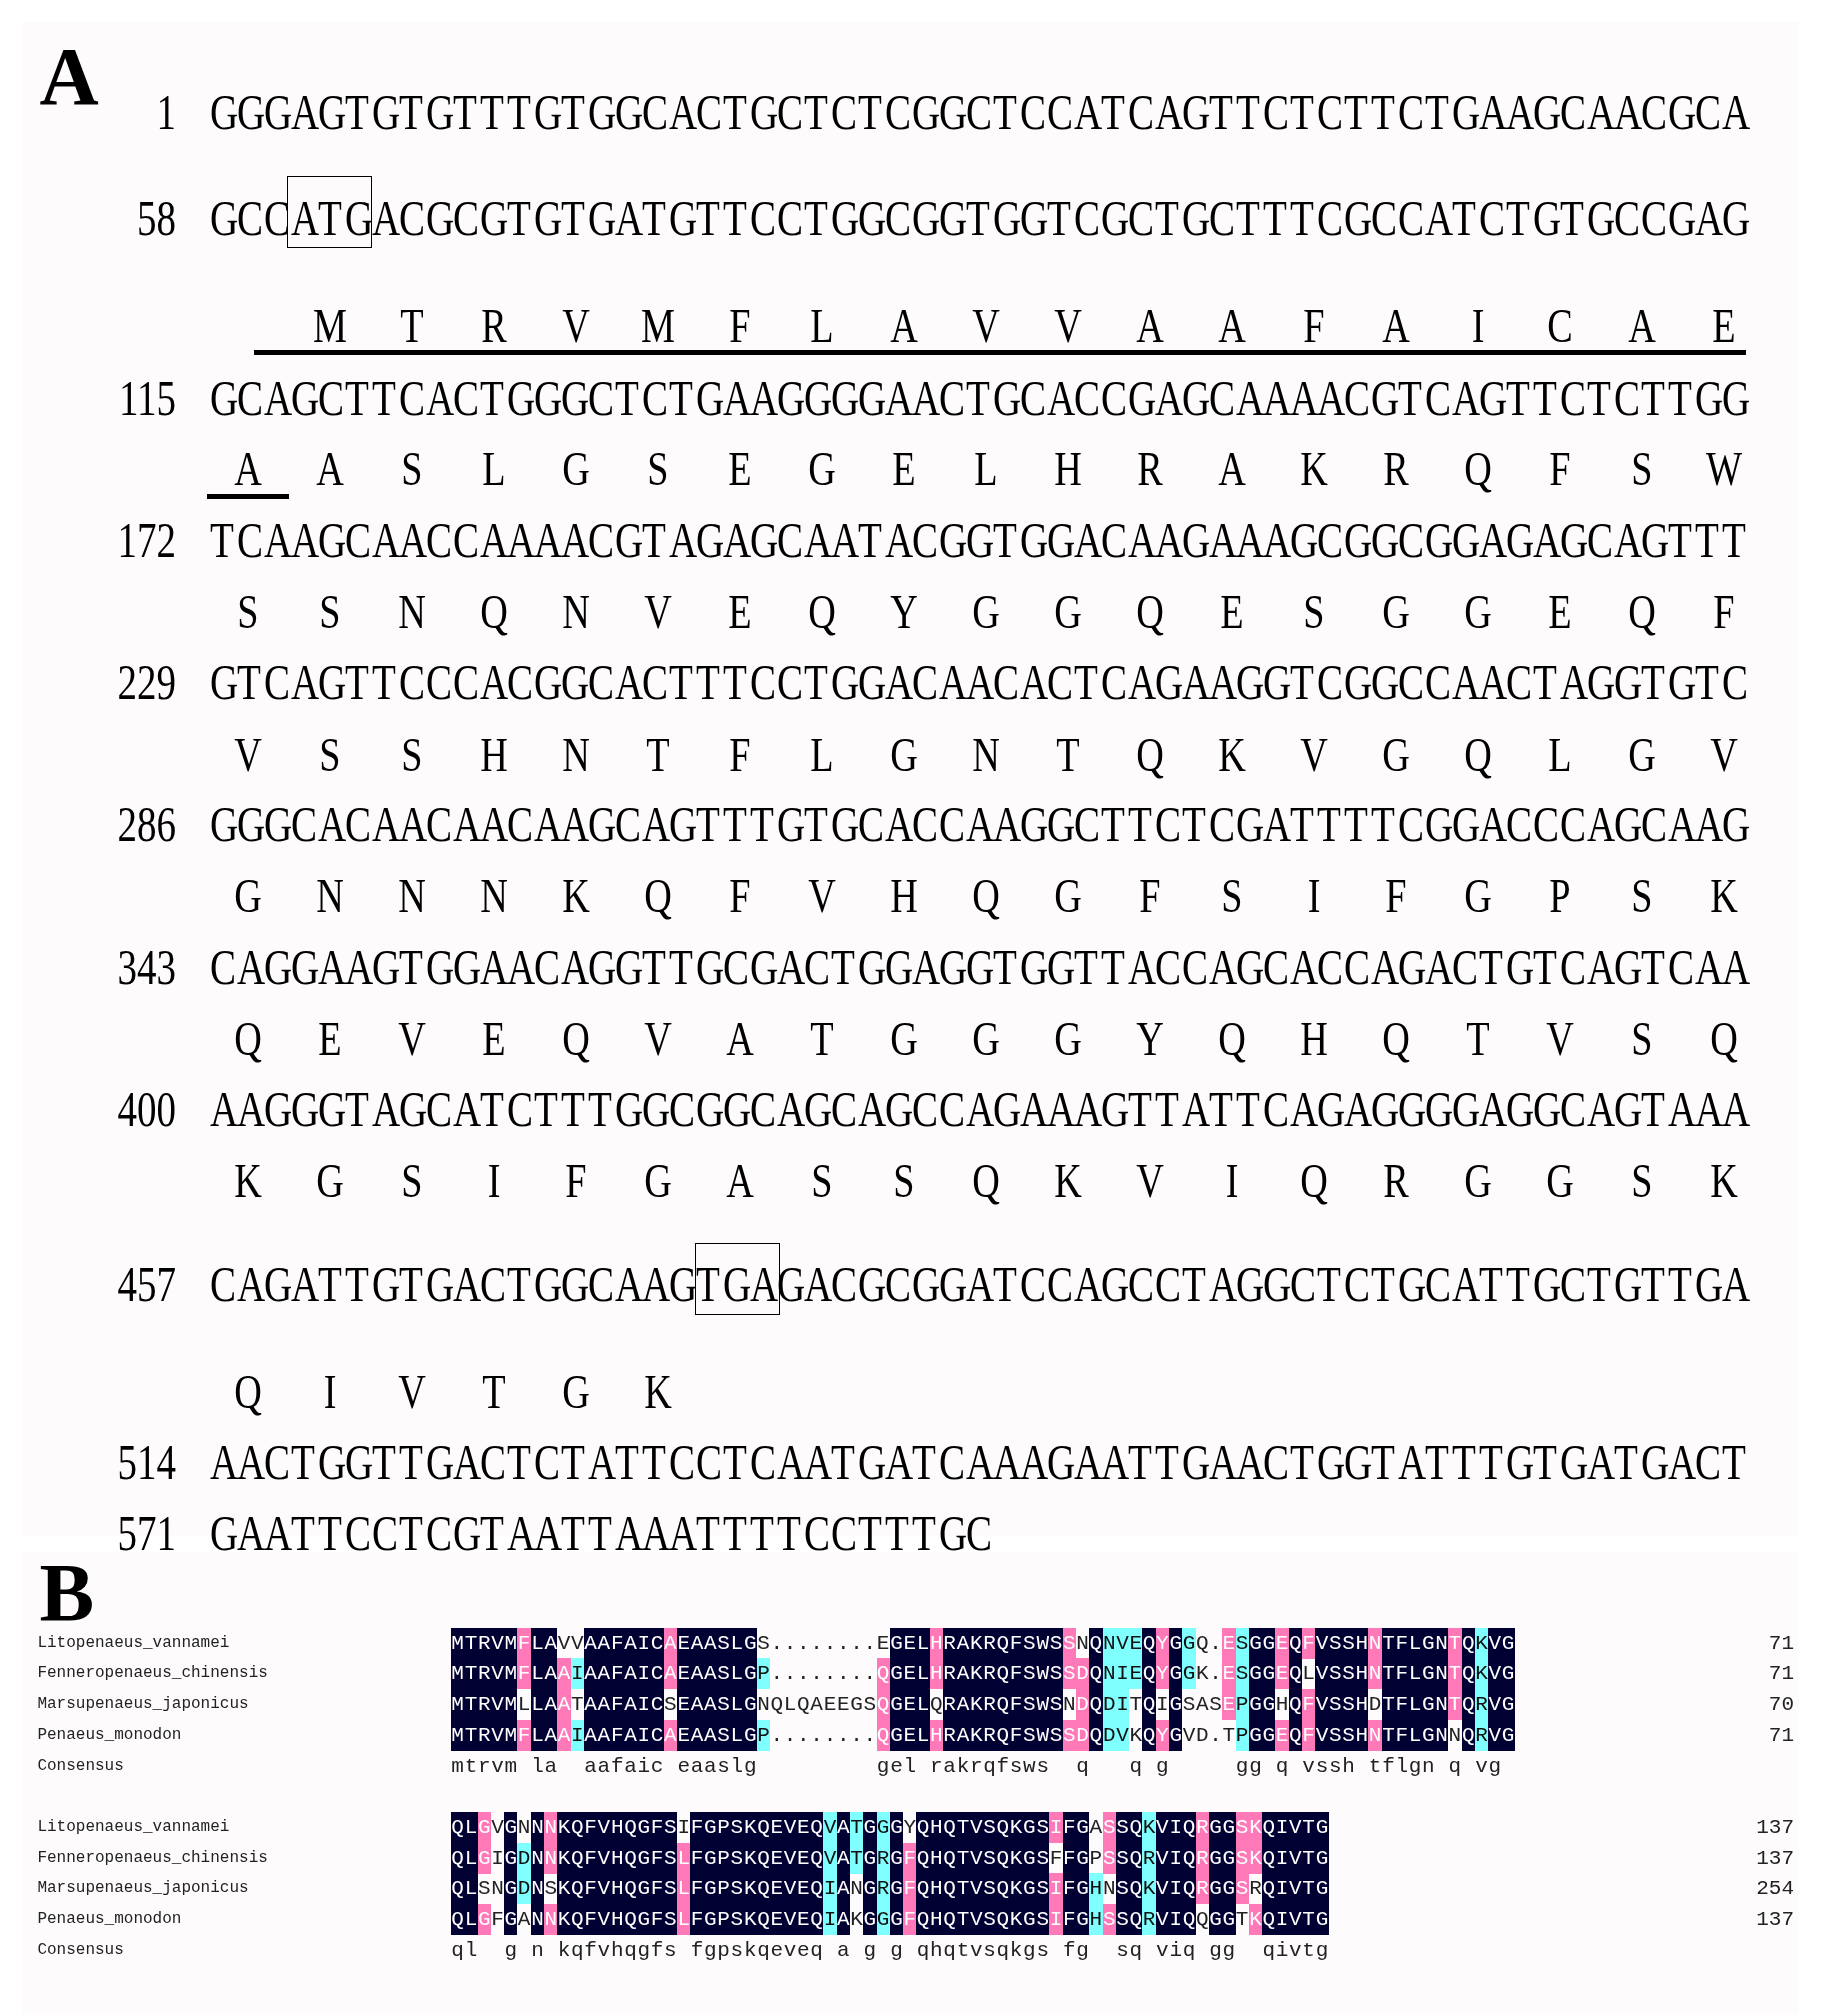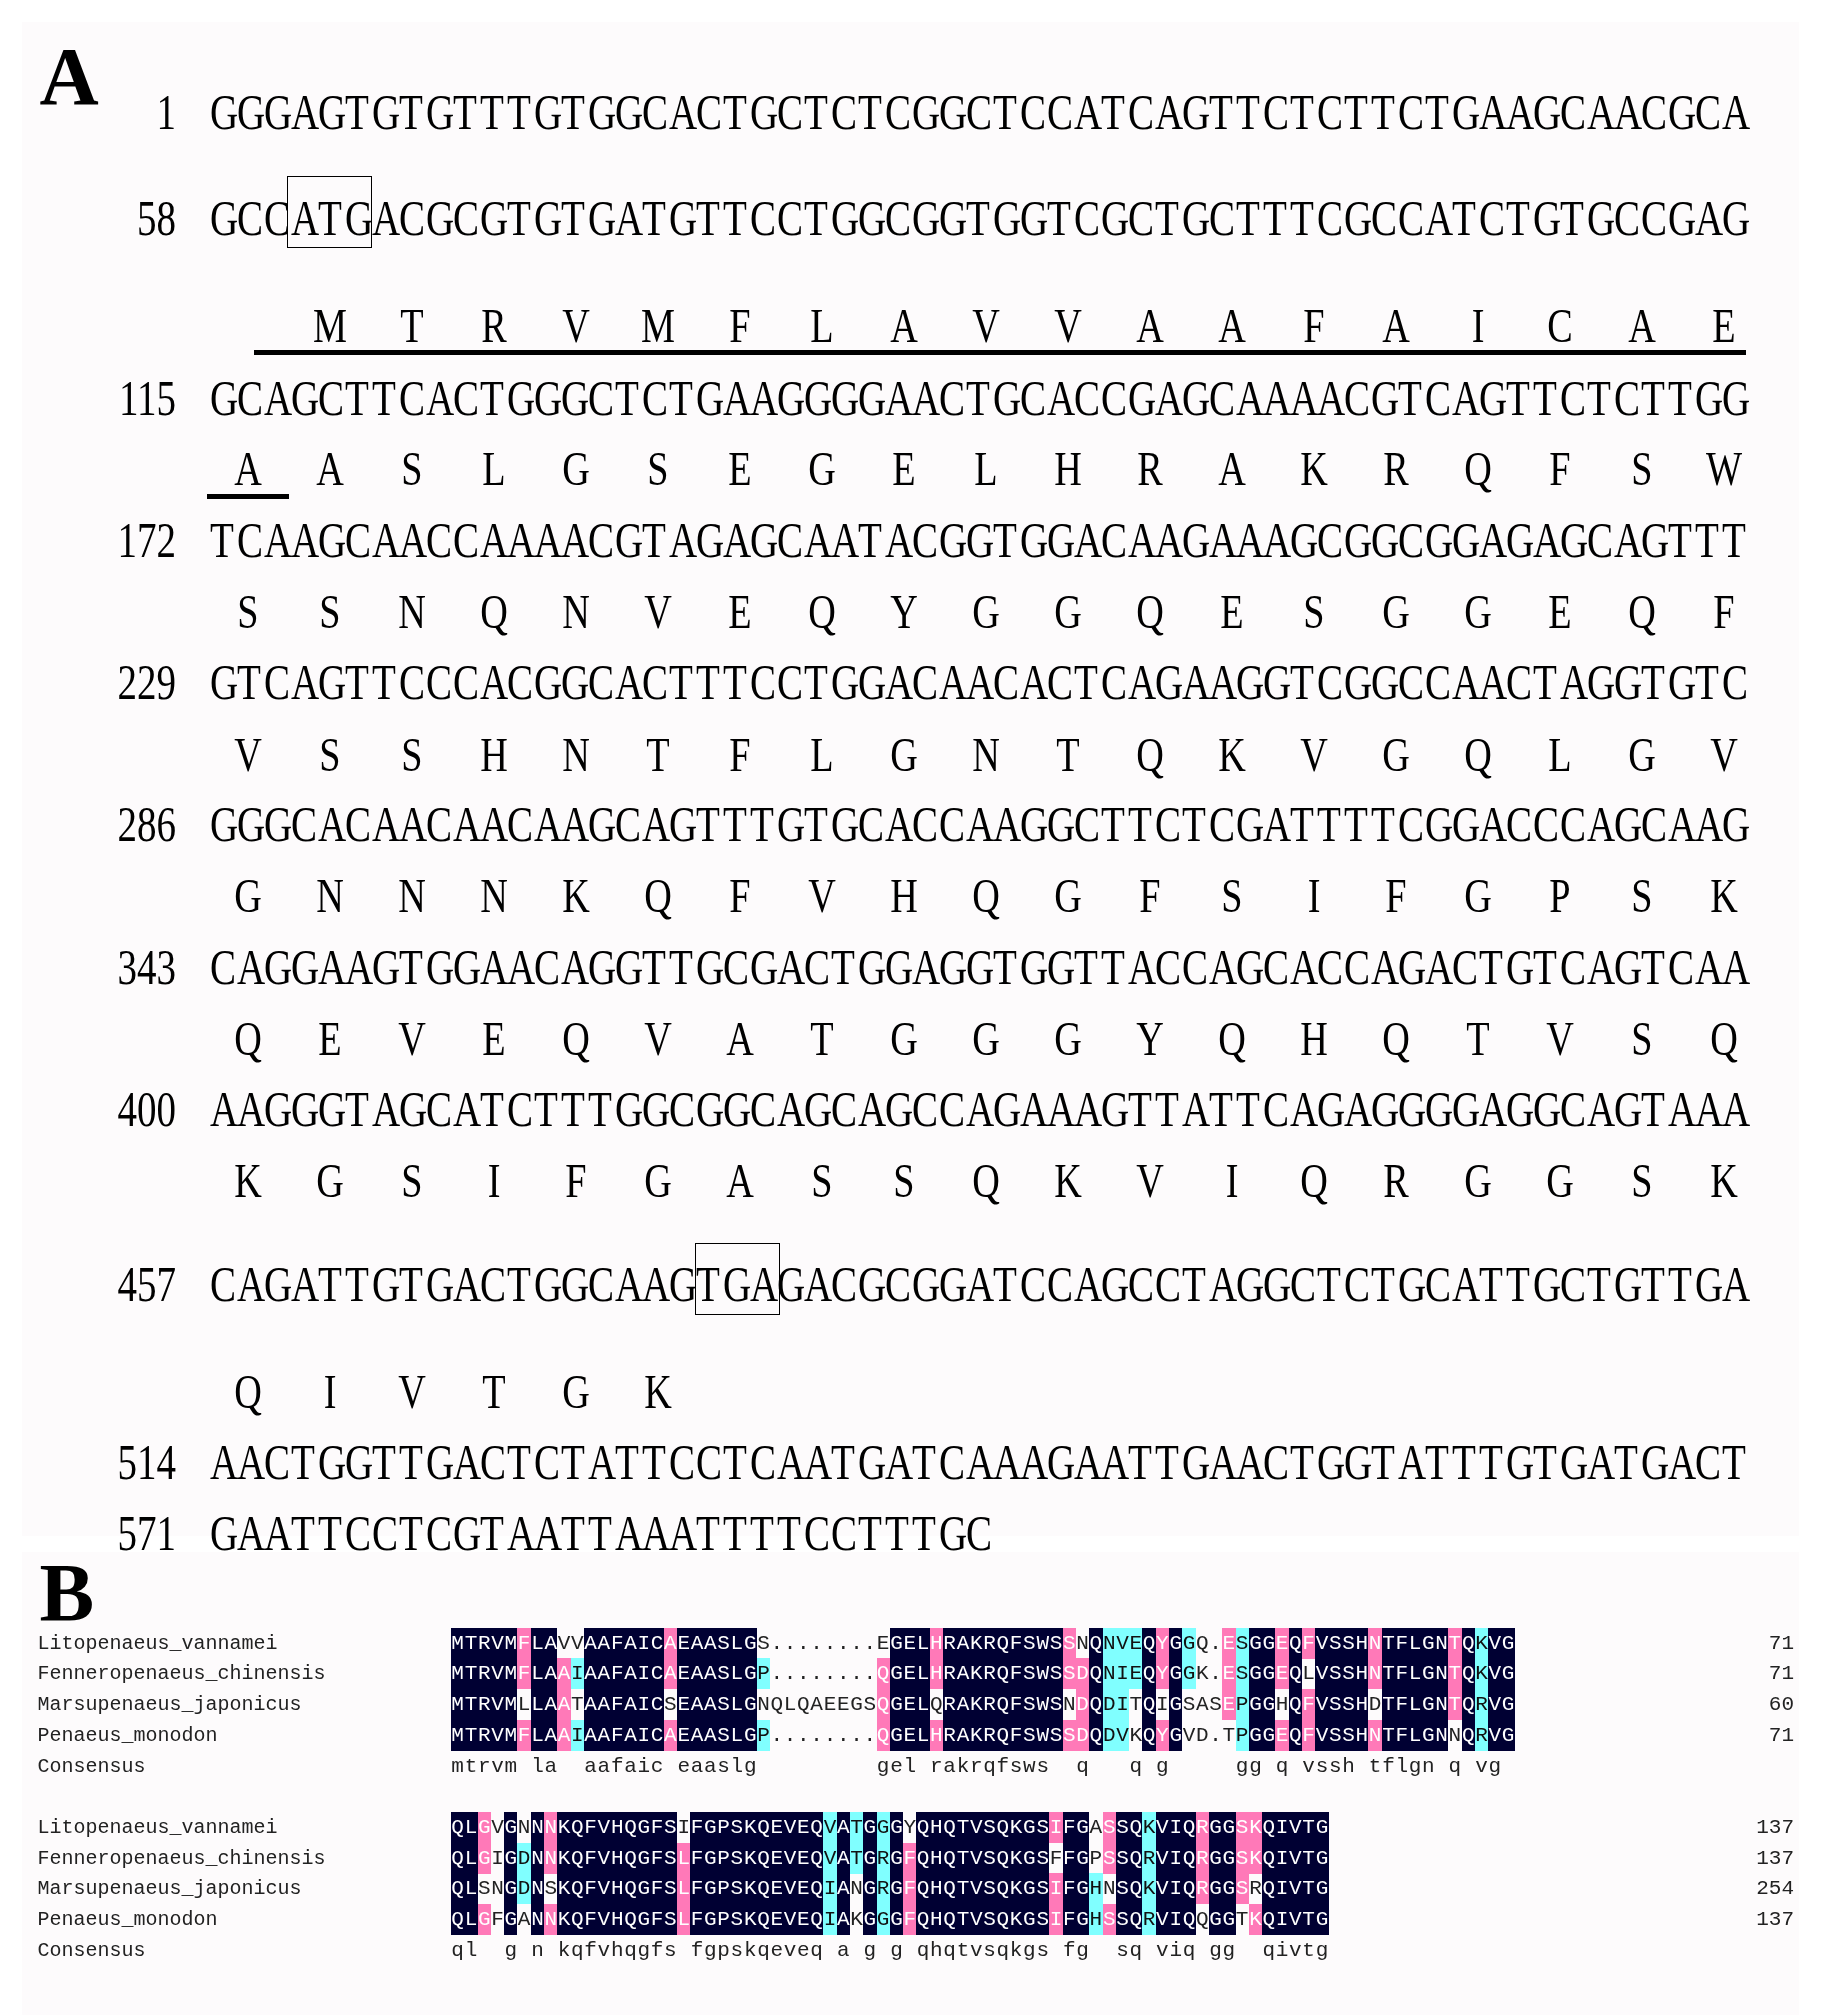--- a/index.html
+++ b/index.html
@@ -6,21 +6,21 @@
   body{width:1843px;height:2015px;position:relative;overflow:hidden;}
   .panel-a{position:absolute;left:22px;top:22px;width:1777px;height:1514px;background:#fdfbfc;}
   .panel-b{position:absolute;left:22px;top:1552px;width:1777px;height:463px;background:#fdfbfc;}
   .plabel{position:absolute;font-family:"Liberation Serif",serif;font-weight:bold;font-size:82px;line-height:1;color:#000;}
   .num{position:absolute;font-family:"Liberation Serif",serif;font-size:50px;line-height:1;color:#000;text-align:right;width:132px;transform:scaleX(0.78);transform-origin:right center;}
   .seq{position:absolute;left:185px;font-family:"Liberation Serif",serif;font-size:50px;line-height:1;color:#000;white-space:pre;transform-origin:left center;letter-spacing:0;}
   .aa{position:absolute;left:185px;font-family:"Liberation Serif",serif;font-size:49px;line-height:1;color:#000;display:flex;}
   .aa span{display:inline-block;width:82px;text-align:center;transform:scaleX(0.78);}
   .box{position:absolute;border:1.6px solid #000;box-sizing:border-box;}
   .uline{position:absolute;height:5px;background:#000;}
-  .aln-name{position:absolute;font-family:"Liberation Mono",monospace;font-size:20px;line-height:31px;color:#222;white-space:pre;}
+  .aln-name{position:absolute;font-family:"Liberation Mono",monospace;font-size:16px;line-height:31px;color:#222;white-space:pre;}
   .aln-seq{position:absolute;font-family:"Liberation Mono",monospace;font-size:21px;line-height:31px;white-space:pre;}
   .aln-seq span{display:inline-block;width:13.3px;text-align:center;}
   .c-dark{background:#000033;color:#fff;}
   .c-pink{background:#ff79b8;color:#fff;}
   .c-cyan{background:#80ffff;color:#111;}
   .c-none{background:transparent;color:#222;}
   .aln-num{position:absolute;font-family:"Liberation Mono",monospace;font-size:21px;line-height:31px;color:#222;text-align:right;width:66px;}
 </style>
 </head>
 <body>
@@ -215,21 +215,21 @@
   <div class="plabel" style="left:17.6px;top:0px;">B</div>
   <div id="blocks-b">
       <div class="aln-name" style="left: 15.4px; top: 76px;">Litopenaeus_vannamei</div>
       <div class="aln-seq" style="left: 429px; top: 76px;"><span class="c-dark">M</span><span class="c-dark">T</span><span class="c-dark">R</span><span class="c-dark">V</span><span class="c-dark">M</span><span class="c-pink">F</span><span class="c-dark">L</span><span class="c-dark">A</span><span class="c-none">V</span><span class="c-none">V</span><span class="c-dark">A</span><span class="c-dark">A</span><span class="c-dark">F</span><span class="c-dark">A</span><span class="c-dark">I</span><span class="c-dark">C</span><span class="c-pink">A</span><span class="c-dark">E</span><span class="c-dark">A</span><span class="c-dark">A</span><span class="c-dark">S</span><span class="c-dark">L</span><span class="c-dark">G</span><span class="c-none">S</span><span class="c-none">.</span><span class="c-none">.</span><span class="c-none">.</span><span class="c-none">.</span><span class="c-none">.</span><span class="c-none">.</span><span class="c-none">.</span><span class="c-none">.</span><span class="c-none">E</span><span class="c-dark">G</span><span class="c-dark">E</span><span class="c-dark">L</span><span class="c-pink">H</span><span class="c-dark">R</span><span class="c-dark">A</span><span class="c-dark">K</span><span class="c-dark">R</span><span class="c-dark">Q</span><span class="c-dark">F</span><span class="c-dark">S</span><span class="c-dark">W</span><span class="c-dark">S</span><span class="c-pink">S</span><span class="c-none">N</span><span class="c-dark">Q</span><span class="c-cyan">N</span><span class="c-cyan">V</span><span class="c-cyan">E</span><span class="c-dark">Q</span><span class="c-pink">Y</span><span class="c-dark">G</span><span class="c-cyan">G</span><span class="c-none">Q</span><span class="c-none">.</span><span class="c-pink">E</span><span class="c-cyan">S</span><span class="c-dark">G</span><span class="c-dark">G</span><span class="c-pink">E</span><span class="c-dark">Q</span><span class="c-pink">F</span><span class="c-dark">V</span><span class="c-dark">S</span><span class="c-dark">S</span><span class="c-dark">H</span><span class="c-pink">N</span><span class="c-dark">T</span><span class="c-dark">F</span><span class="c-dark">L</span><span class="c-dark">G</span><span class="c-dark">N</span><span class="c-pink">T</span><span class="c-dark">Q</span><span class="c-cyan">K</span><span class="c-dark">V</span><span class="c-dark">G</span></div>
       <div class="aln-num" style="left: 1706px; top: 76px;">71</div>
       <div class="aln-name" style="left: 15.4px; top: 106px;">Fenneropenaeus_chinensis</div>
       <div class="aln-seq" style="left: 429px; top: 106px;"><span class="c-dark">M</span><span class="c-dark">T</span><span class="c-dark">R</span><span class="c-dark">V</span><span class="c-dark">M</span><span class="c-pink">F</span><span class="c-dark">L</span><span class="c-dark">A</span><span class="c-pink">A</span><span class="c-cyan">I</span><span class="c-dark">A</span><span class="c-dark">A</span><span class="c-dark">F</span><span class="c-dark">A</span><span class="c-dark">I</span><span class="c-dark">C</span><span class="c-pink">A</span><span class="c-dark">E</span><span class="c-dark">A</span><span class="c-dark">A</span><span class="c-dark">S</span><span class="c-dark">L</span><span class="c-dark">G</span><span class="c-cyan">P</span><span class="c-none">.</span><span class="c-none">.</span><span class="c-none">.</span><span class="c-none">.</span><span class="c-none">.</span><span class="c-none">.</span><span class="c-none">.</span><span class="c-none">.</span><span class="c-pink">Q</span><span class="c-dark">G</span><span class="c-dark">E</span><span class="c-dark">L</span><span class="c-pink">H</span><span class="c-dark">R</span><span class="c-dark">A</span><span class="c-dark">K</span><span class="c-dark">R</span><span class="c-dark">Q</span><span class="c-dark">F</span><span class="c-dark">S</span><span class="c-dark">W</span><span class="c-dark">S</span><span class="c-pink">S</span><span class="c-pink">D</span><span class="c-dark">Q</span><span class="c-cyan">N</span><span class="c-cyan">I</span><span class="c-cyan">E</span><span class="c-dark">Q</span><span class="c-pink">Y</span><span class="c-dark">G</span><span class="c-cyan">G</span><span class="c-none">K</span><span class="c-none">.</span><span class="c-pink">E</span><span class="c-cyan">S</span><span class="c-dark">G</span><span class="c-dark">G</span><span class="c-pink">E</span><span class="c-dark">Q</span><span class="c-none">L</span><span class="c-dark">V</span><span class="c-dark">S</span><span class="c-dark">S</span><span class="c-dark">H</span><span class="c-pink">N</span><span class="c-dark">T</span><span class="c-dark">F</span><span class="c-dark">L</span><span class="c-dark">G</span><span class="c-dark">N</span><span class="c-pink">T</span><span class="c-dark">Q</span><span class="c-cyan">K</span><span class="c-dark">V</span><span class="c-dark">G</span></div>
       <div class="aln-num" style="left: 1706px; top: 106px;">71</div>
       <div class="aln-name" style="left: 15.4px; top: 137px;">Marsupenaeus_japonicus</div>
       <div class="aln-seq" style="left: 429px; top: 137px;"><span class="c-dark">M</span><span class="c-dark">T</span><span class="c-dark">R</span><span class="c-dark">V</span><span class="c-dark">M</span><span class="c-none">L</span><span class="c-dark">L</span><span class="c-dark">A</span><span class="c-pink">A</span><span class="c-none">T</span><span class="c-dark">A</span><span class="c-dark">A</span><span class="c-dark">F</span><span class="c-dark">A</span><span class="c-dark">I</span><span class="c-dark">C</span><span class="c-none">S</span><span class="c-dark">E</span><span class="c-dark">A</span><span class="c-dark">A</span><span class="c-dark">S</span><span class="c-dark">L</span><span class="c-dark">G</span><span class="c-none">N</span><span class="c-none">Q</span><span class="c-none">L</span><span class="c-none">Q</span><span class="c-none">A</span><span class="c-none">E</span><span class="c-none">E</span><span class="c-none">G</span><span class="c-none">S</span><span class="c-pink">Q</span><span class="c-dark">G</span><span class="c-dark">E</span><span class="c-dark">L</span><span class="c-none">Q</span><span class="c-dark">R</span><span class="c-dark">A</span><span class="c-dark">K</span><span class="c-dark">R</span><span class="c-dark">Q</span><span class="c-dark">F</span><span class="c-dark">S</span><span class="c-dark">W</span><span class="c-dark">S</span><span class="c-none">N</span><span class="c-pink">D</span><span class="c-dark">Q</span><span class="c-cyan">D</span><span class="c-cyan">I</span><span class="c-none">T</span><span class="c-dark">Q</span><span class="c-none">I</span><span class="c-dark">G</span><span class="c-none">S</span><span class="c-none">A</span><span class="c-none">S</span><span class="c-pink">E</span><span class="c-cyan">P</span><span class="c-dark">G</span><span class="c-dark">G</span><span class="c-none">H</span><span class="c-dark">Q</span><span class="c-pink">F</span><span class="c-dark">V</span><span class="c-dark">S</span><span class="c-dark">S</span><span class="c-dark">H</span><span class="c-none">D</span><span class="c-dark">T</span><span class="c-dark">F</span><span class="c-dark">L</span><span class="c-dark">G</span><span class="c-dark">N</span><span class="c-pink">T</span><span class="c-dark">Q</span><span class="c-cyan">R</span><span class="c-dark">V</span><span class="c-dark">G</span></div>
-      <div class="aln-num" style="left: 1706px; top: 137px;">60</div>
+      <div class="aln-num" style="left: 1706px; top: 137px;">70</div>
       <div class="aln-name" style="left: 15.4px; top: 168px;">Penaeus_monodon</div>
       <div class="aln-seq" style="left: 429px; top: 168px;"><span class="c-dark">M</span><span class="c-dark">T</span><span class="c-dark">R</span><span class="c-dark">V</span><span class="c-dark">M</span><span class="c-pink">F</span><span class="c-dark">L</span><span class="c-dark">A</span><span class="c-pink">A</span><span class="c-cyan">I</span><span class="c-dark">A</span><span class="c-dark">A</span><span class="c-dark">F</span><span class="c-dark">A</span><span class="c-dark">I</span><span class="c-dark">C</span><span class="c-pink">A</span><span class="c-dark">E</span><span class="c-dark">A</span><span class="c-dark">A</span><span class="c-dark">S</span><span class="c-dark">L</span><span class="c-dark">G</span><span class="c-cyan">P</span><span class="c-none">.</span><span class="c-none">.</span><span class="c-none">.</span><span class="c-none">.</span><span class="c-none">.</span><span class="c-none">.</span><span class="c-none">.</span><span class="c-none">.</span><span class="c-pink">Q</span><span class="c-dark">G</span><span class="c-dark">E</span><span class="c-dark">L</span><span class="c-pink">H</span><span class="c-dark">R</span><span class="c-dark">A</span><span class="c-dark">K</span><span class="c-dark">R</span><span class="c-dark">Q</span><span class="c-dark">F</span><span class="c-dark">S</span><span class="c-dark">W</span><span class="c-dark">S</span><span class="c-pink">S</span><span class="c-pink">D</span><span class="c-dark">Q</span><span class="c-cyan">D</span><span class="c-cyan">V</span><span class="c-none">K</span><span class="c-dark">Q</span><span class="c-pink">Y</span><span class="c-dark">G</span><span class="c-none">V</span><span class="c-none">D</span><span class="c-none">.</span><span class="c-none">T</span><span class="c-cyan">P</span><span class="c-dark">G</span><span class="c-dark">G</span><span class="c-pink">E</span><span class="c-dark">Q</span><span class="c-pink">F</span><span class="c-dark">V</span><span class="c-dark">S</span><span class="c-dark">S</span><span class="c-dark">H</span><span class="c-pink">N</span><span class="c-dark">T</span><span class="c-dark">F</span><span class="c-dark">L</span><span class="c-dark">G</span><span class="c-dark">N</span><span class="c-none">N</span><span class="c-dark">Q</span><span class="c-cyan">R</span><span class="c-dark">V</span><span class="c-dark">G</span></div>
       <div class="aln-num" style="left: 1706px; top: 168px;">71</div>
       <div class="aln-name" style="left: 15.4px; top: 199px;">Consensus</div>
       <div class="aln-seq" style="left: 429px; top: 199px; color: rgb(34, 34, 34);"><span>m</span><span>t</span><span>r</span><span>v</span><span>m</span><span> </span><span>l</span><span>a</span><span> </span><span> </span><span>a</span><span>a</span><span>f</span><span>a</span><span>i</span><span>c</span><span> </span><span>e</span><span>a</span><span>a</span><span>s</span><span>l</span><span>g</span><span> </span><span> </span><span> </span><span> </span><span> </span><span> </span><span> </span><span> </span><span> </span><span>g</span><span>e</span><span>l</span><span> </span><span>r</span><span>a</span><span>k</span><span>r</span><span>q</span><span>f</span><span>s</span><span>w</span><span>s</span><span> </span><span> </span><span>q</span><span> </span><span> </span><span> </span><span>q</span><span> </span><span>g</span><span> </span><span> </span><span> </span><span> </span><span> </span><span>g</span><span>g</span><span> </span><span>q</span><span> </span><span>v</span><span>s</span><span>s</span><span>h</span><span> </span><span>t</span><span>f</span><span>l</span><span>g</span><span>n</span><span> </span><span>q</span><span> </span><span>v</span><span>g</span></div>
       <div class="aln-name" style="left: 15.4px; top: 260px;">Litopenaeus_vannamei</div>
       <div class="aln-seq" style="left: 429px; top: 260px;"><span class="c-dark">Q</span><span class="c-dark">L</span><span class="c-pink">G</span><span class="c-none">V</span><span class="c-dark">G</span><span class="c-none">N</span><span class="c-dark">N</span><span class="c-pink">N</span><span class="c-dark">K</span><span class="c-dark">Q</span><span class="c-dark">F</span><span class="c-dark">V</span><span class="c-dark">H</span><span class="c-dark">Q</span><span class="c-dark">G</span><span class="c-dark">F</span><span class="c-dark">S</span><span class="c-none">I</span><span class="c-dark">F</span><span class="c-dark">G</span><span class="c-dark">P</span><span class="c-dark">S</span><span class="c-dark">K</span><span class="c-dark">Q</span><span class="c-dark">E</span><span class="c-dark">V</span><span class="c-dark">E</span><span class="c-dark">Q</span><span class="c-cyan">V</span><span class="c-dark">A</span><span class="c-cyan">T</span><span class="c-dark">G</span><span class="c-cyan">G</span><span class="c-dark">G</span><span class="c-none">Y</span><span class="c-dark">Q</span><span class="c-dark">H</span><span class="c-dark">Q</span><span class="c-dark">T</span><span class="c-dark">V</span><span class="c-dark">S</span><span class="c-dark">Q</span><span class="c-dark">K</span><span class="c-dark">G</span><span class="c-dark">S</span><span class="c-pink">I</span><span class="c-dark">F</span><span class="c-dark">G</span><span class="c-none">A</span><span class="c-pink">S</span><span class="c-dark">S</span><span class="c-dark">Q</span><span class="c-cyan">K</span><span class="c-dark">V</span><span class="c-dark">I</span><span class="c-dark">Q</span><span class="c-pink">R</span><span class="c-dark">G</span><span class="c-dark">G</span><span class="c-pink">S</span><span class="c-pink">K</span><span class="c-dark">Q</span><span class="c-dark">I</span><span class="c-dark">V</span><span class="c-dark">T</span><span class="c-dark">G</span></div>
       <div class="aln-num" style="left: 1706px; top: 260px;">137</div>
       <div class="aln-name" style="left: 15.4px; top: 291px;">Fenneropenaeus_chinensis</div>
       <div class="aln-seq" style="left: 429px; top: 291px;"><span class="c-dark">Q</span><span class="c-dark">L</span><span class="c-pink">G</span><span class="c-none">I</span><span class="c-dark">G</span><span class="c-cyan">D</span><span class="c-dark">N</span><span class="c-pink">N</span><span class="c-dark">K</span><span class="c-dark">Q</span><span class="c-dark">F</span><span class="c-dark">V</span><span class="c-dark">H</span><span class="c-dark">Q</span><span class="c-dark">G</span><span class="c-dark">F</span><span class="c-dark">S</span><span class="c-pink">L</span><span class="c-dark">F</span><span class="c-dark">G</span><span class="c-dark">P</span><span class="c-dark">S</span><span class="c-dark">K</span><span class="c-dark">Q</span><span class="c-dark">E</span><span class="c-dark">V</span><span class="c-dark">E</span><span class="c-dark">Q</span><span class="c-cyan">V</span><span class="c-dark">A</span><span class="c-cyan">T</span><span class="c-dark">G</span><span class="c-cyan">R</span><span class="c-dark">G</span><span class="c-pink">F</span><span class="c-dark">Q</span><span class="c-dark">H</span><span class="c-dark">Q</span><span class="c-dark">T</span><span class="c-dark">V</span><span class="c-dark">S</span><span class="c-dark">Q</span><span class="c-dark">K</span><span class="c-dark">G</span><span class="c-dark">S</span><span class="c-none">F</span><span class="c-dark">F</span><span class="c-dark">G</span><span class="c-none">P</span><span class="c-pink">S</span><span class="c-dark">S</span><span class="c-dark">Q</span><span class="c-cyan">R</span><span class="c-dark">V</span><span class="c-dark">I</span><span class="c-dark">Q</span><span class="c-pink">R</span><span class="c-dark">G</span><span class="c-dark">G</span><span class="c-pink">S</span><span class="c-pink">K</span><span class="c-dark">Q</span><span class="c-dark">I</span><span class="c-dark">V</span><span class="c-dark">T</span><span class="c-dark">G</span></div>

